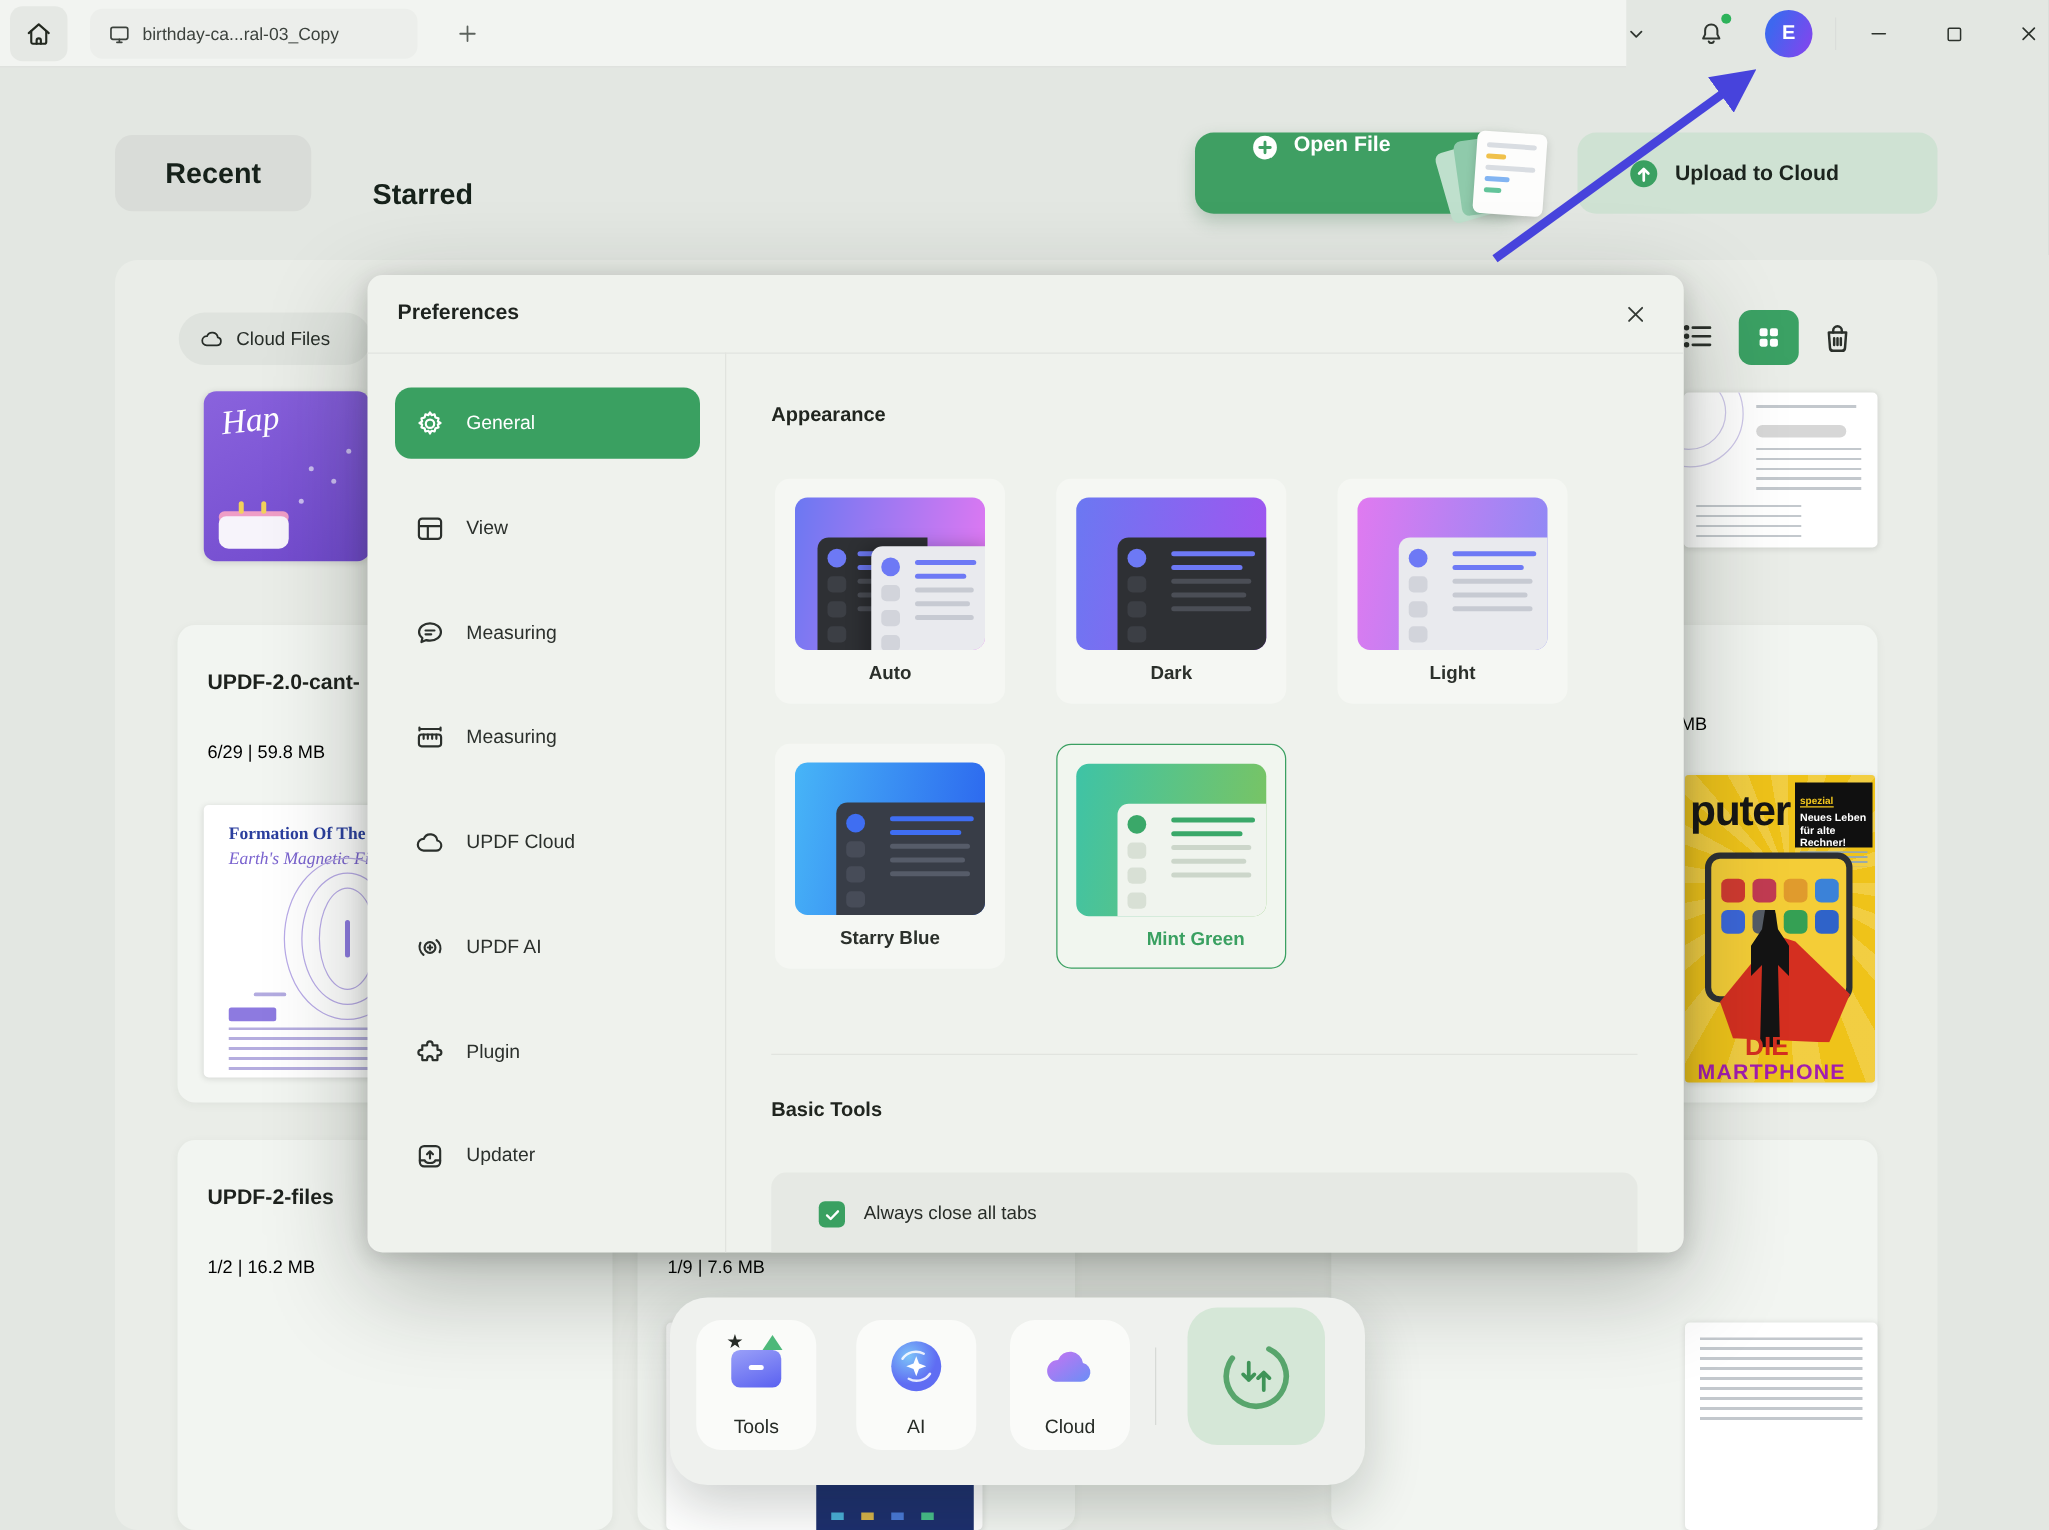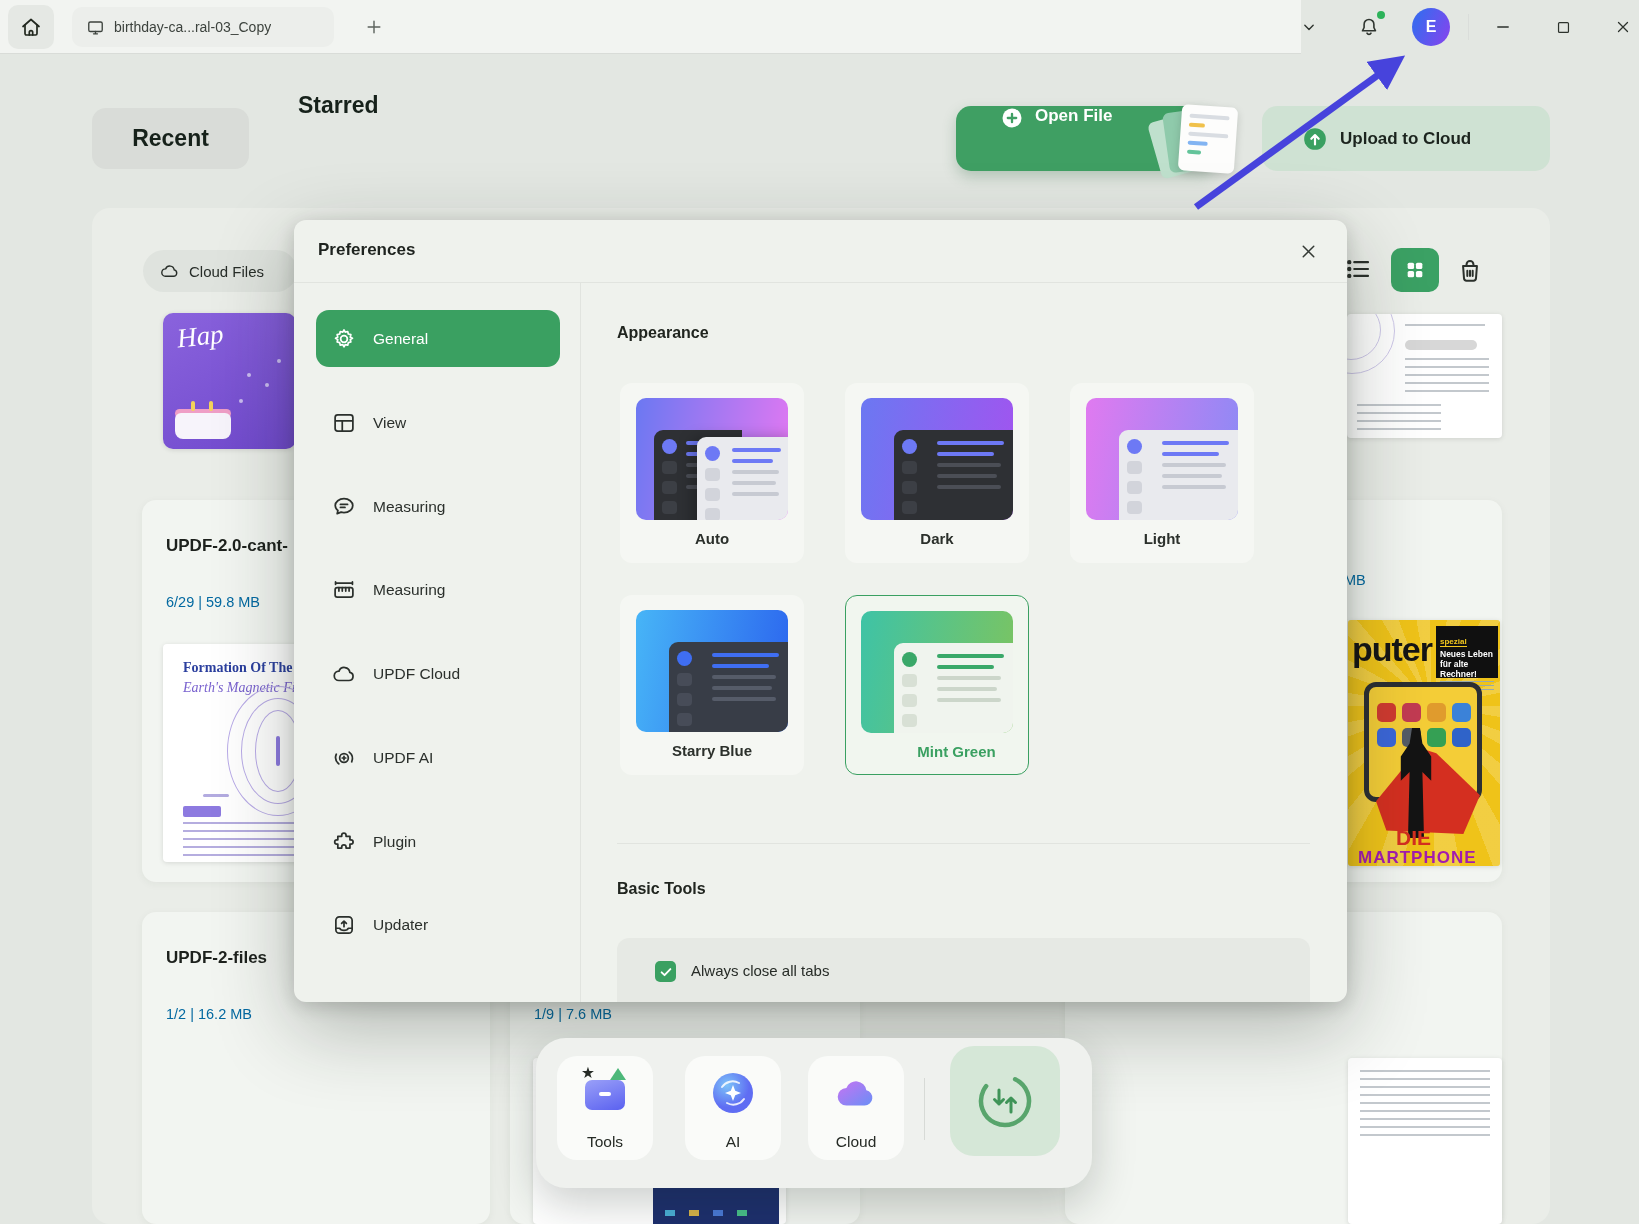--- a/index.html
+++ b/index.html
@@ -13,21 +13,21 @@
   .doc-tab span{font-size:14px;color:#3c423d;white-space:nowrap;overflow:hidden;text-overflow:ellipsis;}
   .add-tab{position:absolute;left:360px;top:13px;width:28px;height:28px;display:flex;align-items:center;justify-content:center;color:#5c625d;}
   .tb-ico{position:absolute;top:13px;width:30px;height:28px;display:flex;align-items:center;justify-content:center;color:#2f352f;}
   .avatar{position:absolute;left:1412px;top:8px;width:38px;height:38px;border-radius:50%;background:linear-gradient(115deg,#3e67ef 20%,#7b49ee 85%);color:#fff;display:flex;align-items:center;justify-content:center;font-size:16px;font-weight:bold;}
   .bell-dot{position:absolute;right:-1px;top:-2px;width:8px;height:8px;border-radius:50%;background:#2db35a;}
   .vsep{position:absolute;left:1468px;top:14px;width:1px;height:26px;background:#dadddA;}
 
   
   .seg-pill{position:absolute;left:92px;top:108px;width:157px;height:61px;background:#d9dcd8;border-radius:14px;display:flex;align-items:center;justify-content:center;}
   .seg-pill b,.seg-plain b{font-size:23px;color:#16211a;}
-  .seg-plain{position:absolute;left:298px;top:92px;height:61px;display:flex;align-items:flex-start;}
+  .seg-plain{position:absolute;left:298px;top:108px;height:61px;display:flex;align-items:flex-end;}
   .open-btn{position:absolute;left:956px;top:106px;width:260px;height:65px;background:#3f9f63;border-radius:15px;display:flex;gap:11px;padding-left:44px;box-shadow:0 6px 14px rgba(40,100,60,.25);}
   .open-btn b{color:#fff;font-size:17px;}
   .upload-btn{position:absolute;left:1262px;top:106px;width:288px;height:65px;background:#cfe2d3;border-radius:15px;display:flex;align-items:center;gap:12px;padding-left:40px;}
   .upload-btn b{color:#1c241e;font-size:17px;}
   .papers{position:absolute;left:1150px;top:100px;width:92px;height:80px;}
   .paper{position:absolute;border-radius:6px;}
   .p1{left:4px;top:16px;width:50px;height:58px;background:#bfe0cd;transform:rotate(-16deg);}
   .p2{left:16px;top:10px;width:52px;height:60px;background:#8fcaab;transform:rotate(-8deg);}
   .p3{left:30px;top:6px;width:56px;height:66px;background:#fdfdfc;transform:rotate(4deg);box-shadow:0 3px 8px rgba(0,0,0,.15);padding:9px 8px;}
   .p3 i{display:block;height:4px;border-radius:2px;background:#d9dde2;margin-bottom:5px;}
@@ -36,21 +36,21 @@
   .p3 i.g{background:#63c49a;width:14px;}
 
   
   #content-card{position:absolute;left:92px;top:208px;width:1458px;height:1016px;border-radius:18px;background:#eaede8;}
   .cloud-pill{position:absolute;left:143px;top:250px;width:154px;height:42px;border-radius:21px;background:#dfe3de;display:flex;align-items:center;gap:9px;padding:0 16px;}
   .cloud-pill span{font-size:15px;color:#272d28;}
   .view-ico{position:absolute;top:254px;color:#2b302b;}
   .grid-btn{position:absolute;left:1391px;top:248px;width:48px;height:44px;border-radius:10px;background:#3ba164;display:flex;align-items:center;justify-content:center;}
   .fcard{position:absolute;background:#f2f5f1;border-radius:14px;box-shadow:0 2px 8px rgba(40,60,45,.05);}
   .fcard .ftitle{position:absolute;left:24px;top:36px;font-size:17px;font-weight:bold;color:#1d211d;}
-  .fcard .fmeta{position:absolute;left:24px;top:94px;font-size:14.5px;color:#0369a1;}
+  .fcard .fmeta{position:absolute;left:24px;top:94px;font-size:14.5px;color:#000000;}
   .fthumb{position:absolute;background:#ffffff;border-radius:4px;box-shadow:0 1px 5px rgba(0,0,0,.12);overflow:hidden;}
   .tl-lines{background-image:repeating-linear-gradient(#c3c8cd 0 2px,transparent 2px 8px);}
   .tl-purple{background-image:repeating-linear-gradient(#b5addf 0 2px,transparent 2px 8px);}
 
   
   #birthday-thumb{left:163px;top:313px;width:133px;height:136px;background:linear-gradient(150deg,#8a63dd,#6f48cc);border-radius:10px;}
   #birthday-thumb .scrip{position:absolute;left:14px;top:8px;color:#fff;font-family:"Liberation Serif",serif;font-style:italic;font-size:27px;transform:rotate(-6deg);}
   .cake{position:absolute;left:12px;bottom:10px;width:56px;height:40px;}
   .cake .body{position:absolute;left:0;bottom:0;width:56px;height:26px;background:#f7f4fb;border-radius:6px 6px 8px 8px;}
   .cake .ice{position:absolute;left:0;bottom:18px;width:56px;height:12px;background:#ef9ec6;border-radius:6px 6px 10px 10px;}

